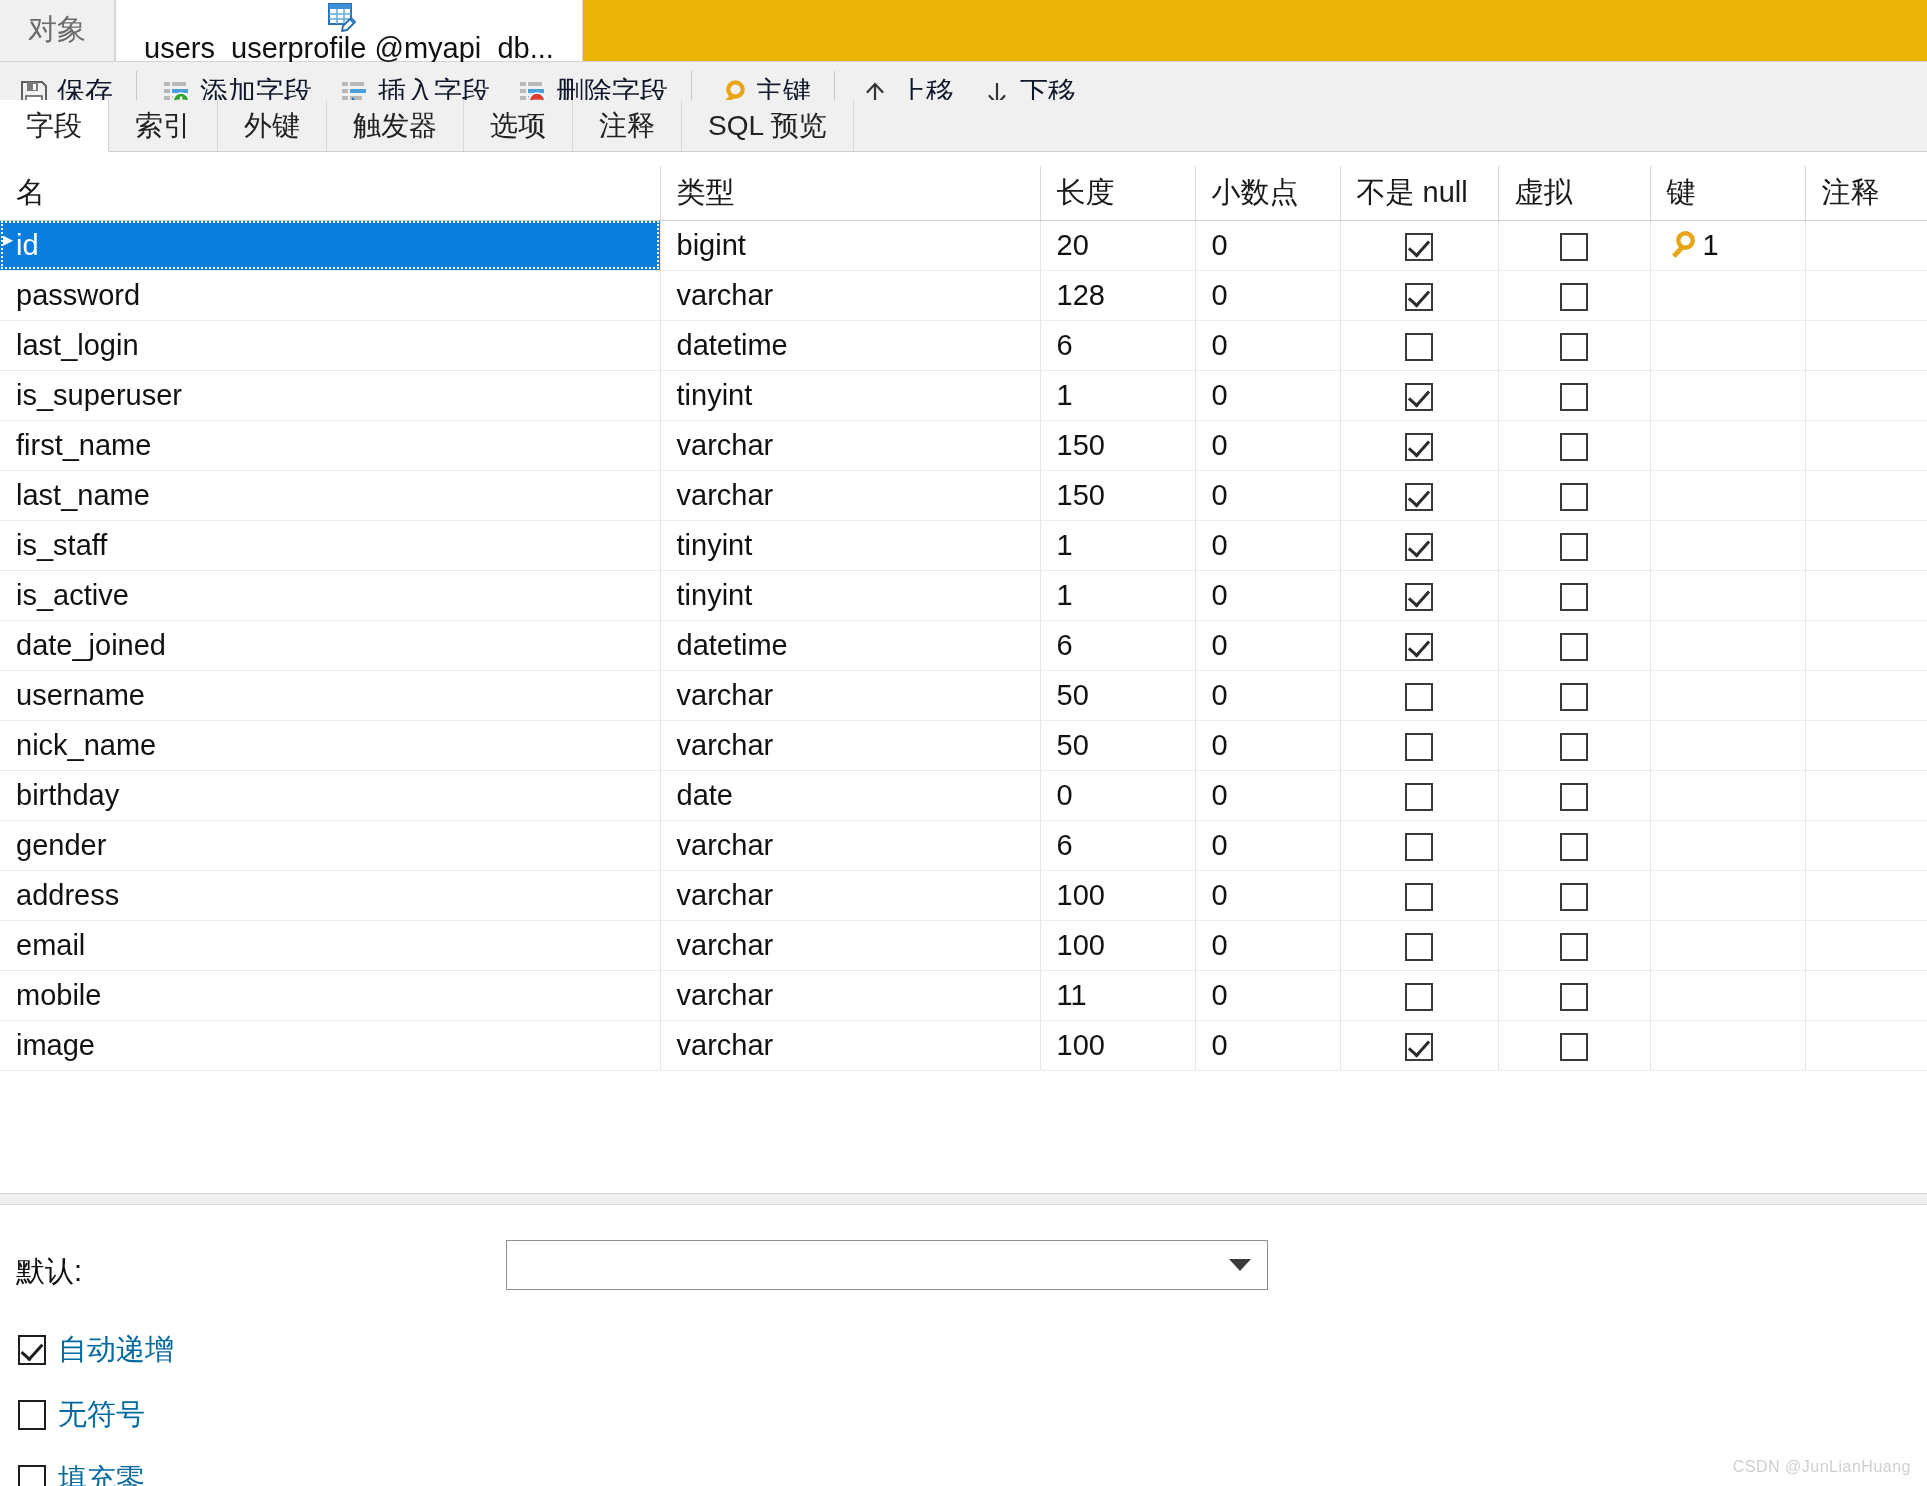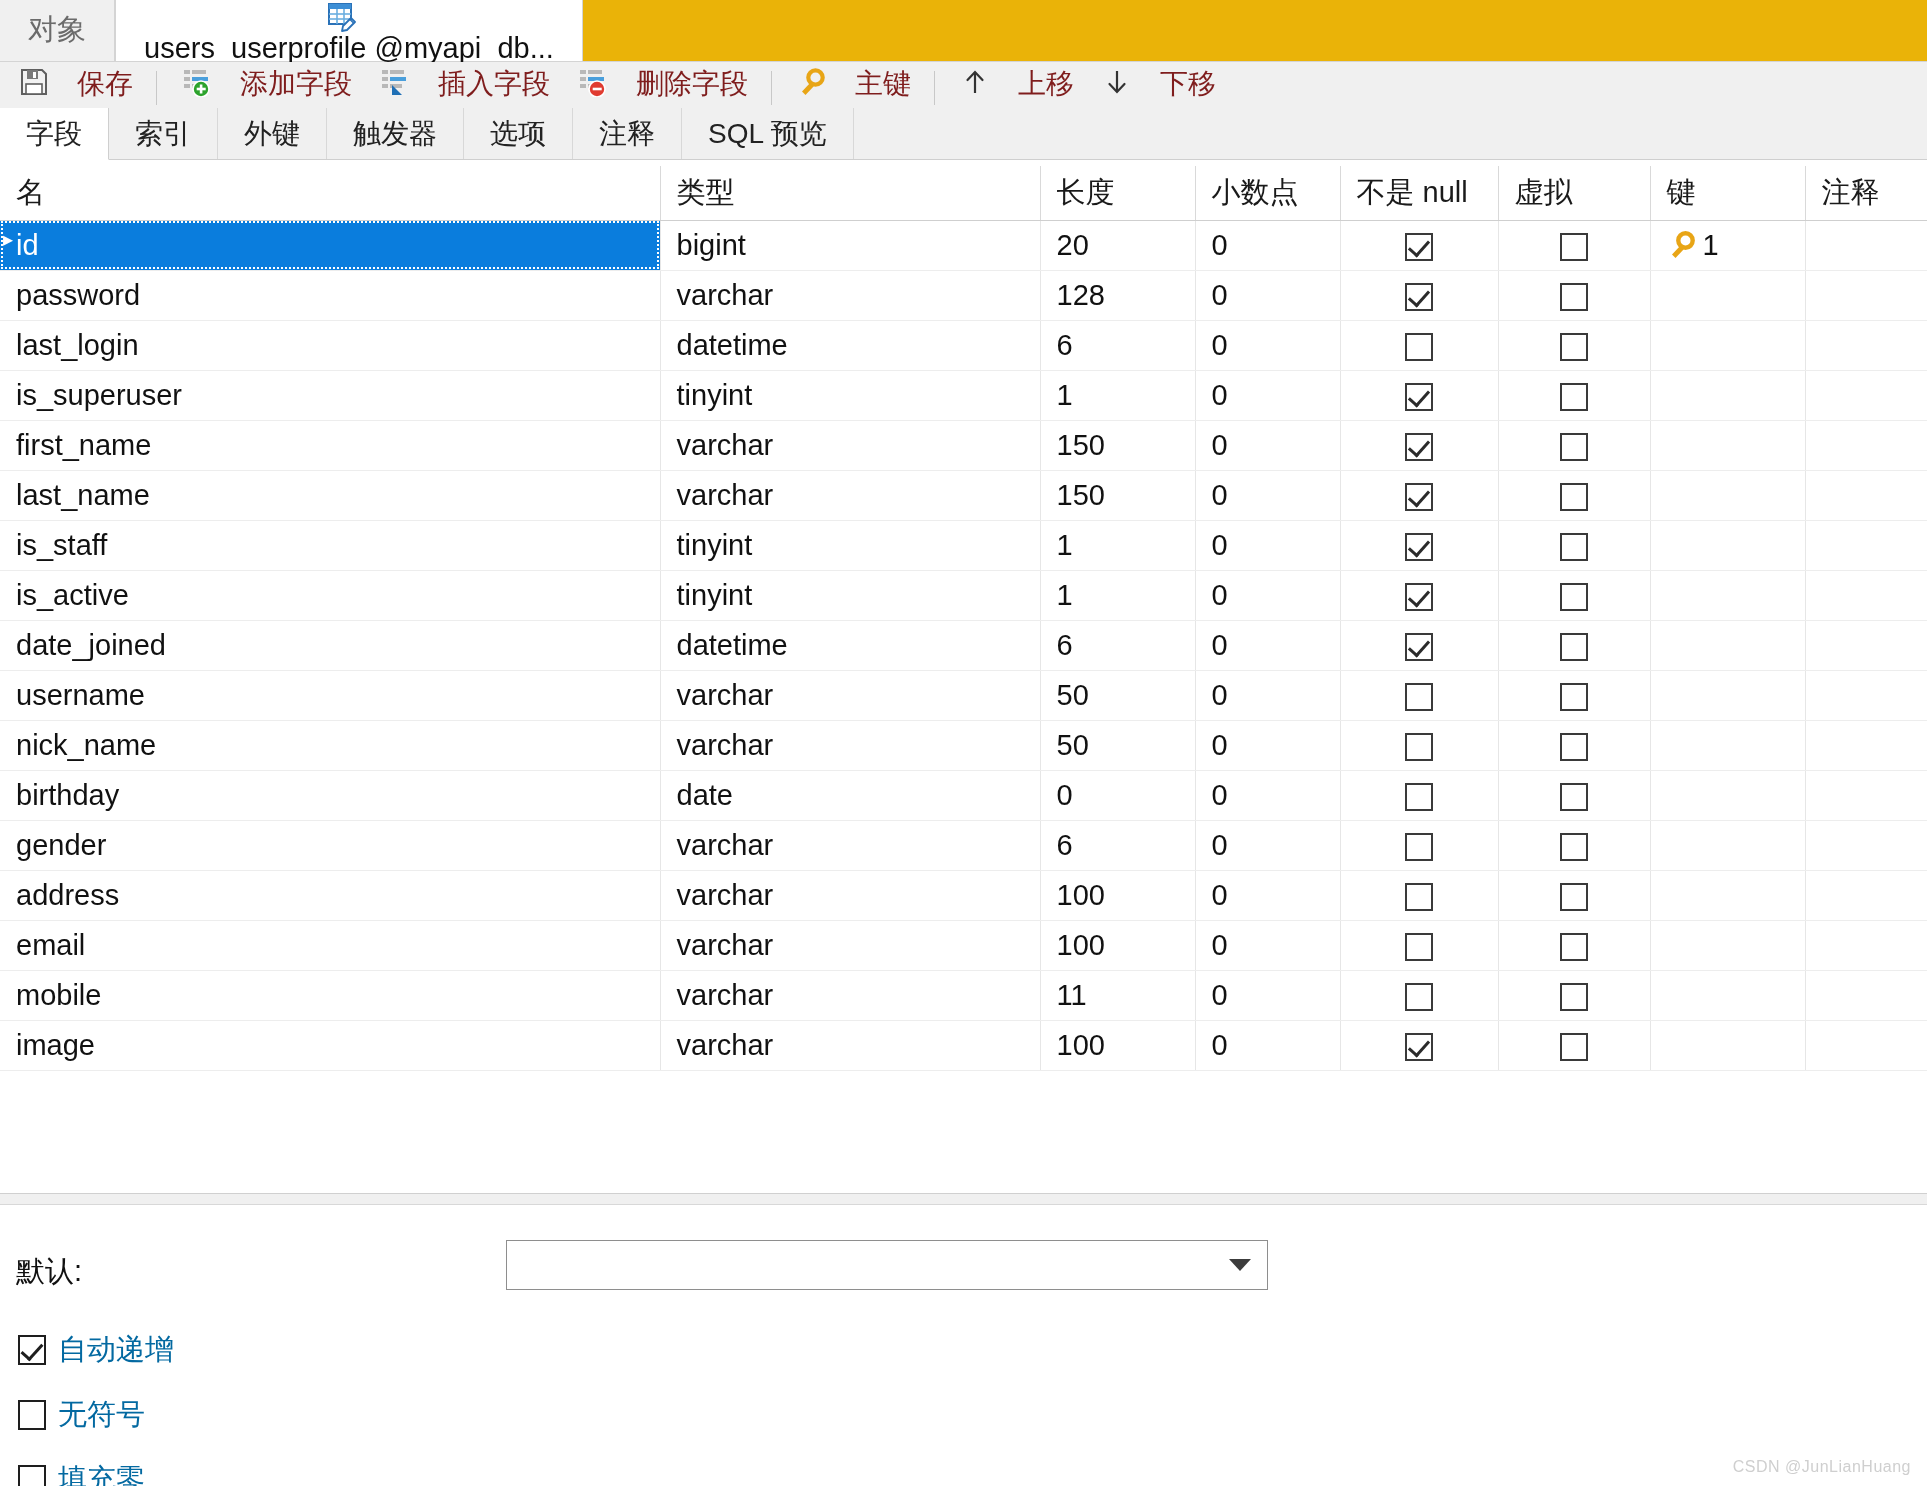--- a/index.html
+++ b/index.html
@@ -47,43 +47,42 @@
 
   
   .toolbar {
     position: absolute; top: 62px; left: 0;
     width: 1927px; height: 52px;
     background: #f0f0f0;
     display: flex; align-items: center;
     padding-left: 4px;
   }
   .tbtn {
-    display: flex; align-items: flex-start;
+    display: flex; align-items: flex-end;
     height: 46px;
     padding: 0 13px;
     font-size: 28px;
-    color: #7f1d1d;
+    color: #0f172a;
     white-space: nowrap;
     cursor: default;
-    gap: 20px;
   }
   .tbtn .ticon {
     display: flex; align-items: center; justify-content: center;
     width: 34px; height: 34px; margin-right: 6px;
     flex: 0 0 34px;
   }
   .tsep {
     width: 1px; height: 34px;
     background: #c8c8c8;
     margin: 0 10px;
   }
 
   
   .pagetabs {
-    position: absolute; top: 108px; left: 0;
+    position: absolute; top: 100px; left: 0;
     width: 1927px; height: 52px;
     background: #f0f0f0;
     border-bottom: 1px solid #cfcfcf;
     display: flex; align-items: stretch;
   }
   .ptab {
     display: flex; align-items: center; justify-content: center;
     padding: 0 26px;
     font-size: 28px;
     color: #222;

